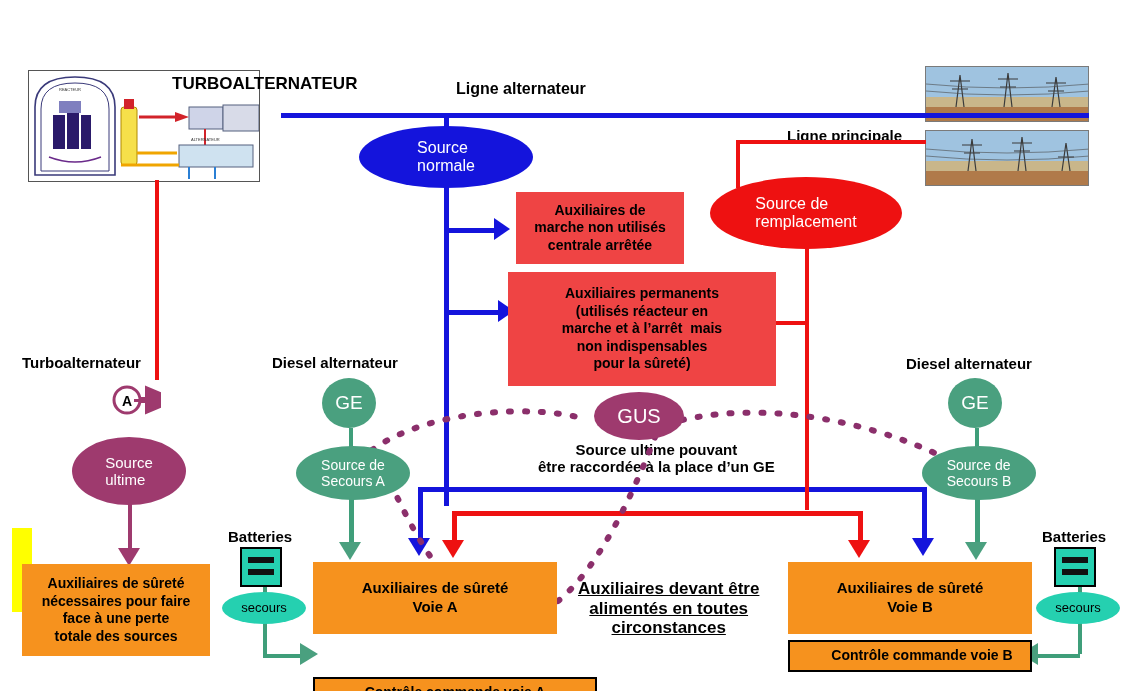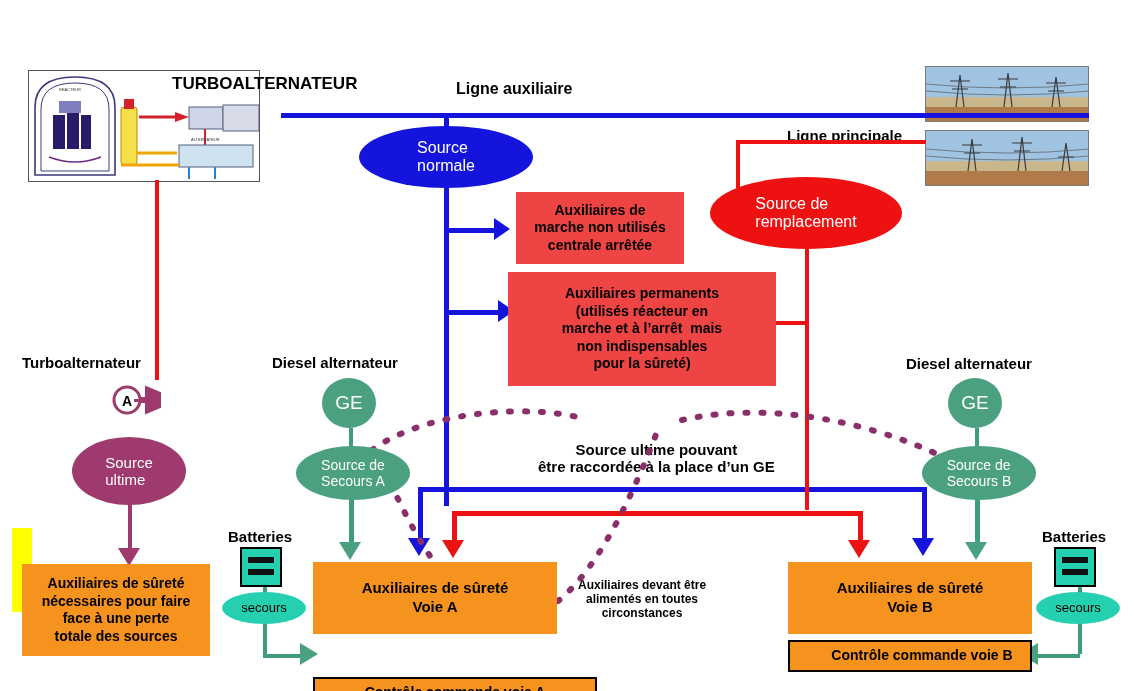--- a/index.html
+++ b/index.html
@@ -127,38 +127,38 @@
       </g>
       <g stroke="#4a4a4a" stroke-width="0.6" fill="none">
         <path d="M0 18 Q80 26 164 18"></path>
           <path d="M0 25 Q80 33 164 25"></path>
       </g>
     </svg>
   </div>
 
   <div class="abs lbl" style="left:172px; top:74px; font-size:17px;">TURBOALTERNATEUR</div>
 
-  <div class="abs lbl" style="left:456px; top:80px; font-size:16px;">Ligne auxiliaire</div>
+  <div class="abs lbl" style="left:456px; top:80px; font-size:16px;">Ligne alternateur</div>
 
   <div class="abs lbl" style="left:787px; top:127px; font-size:15px;">Ligne principale</div>
 
   <div class="abs lbl" style="left:22px; top:354px; font-size:15px;">Turboalternateur</div>
 
   <div class="abs lbl" style="left:272px; top:354px; font-size:15px;">Diesel alternateur</div>
 
   <div class="abs lbl" style="left:906px; top:355px; font-size:15px;">Diesel alternateur</div>
 
   <div class="abs lbl" style="left:228px; top:528px; font-size:15px;">Batteries</div>
 
   <div class="abs lbl" style="left:1042px; top:528px; font-size:15px;">Batteries</div>
 
   <div class="abs lbl" style="left:538px; top:441px; font-size:15px; text-align:center;">Source ultime pouvant
 être raccordée à la place d’un GE</div>
 
-  <div class="abs lbl" style="left:578px; top:579px; font-size:12px; text-align:center;">Auxiliaires devant être
+  <div class="abs lbl" style="left:578px; top:579px; font-size:17px; text-align:center;text-decoration:underline;">Auxiliaires devant être
 alimentés en toutes
 circonstances</div>
 
   <div class="hline blue" style="left:281px; top:113px; width:808px; border-top-width:5px;"></div>
 
   <div class="vline blue" style="left:444px; top:113px; height:21px; border-left-width:5px;"></div>
 
   <div class="vline blue" style="left:444px; top:180px; height:326px; border-left-width:5px;"></div>
 
   <div class="hline blue" style="left:444px; top:228px; width:56px; border-top-width:5px;"></div>
@@ -257,20 +257,21 @@
   <div class="abs ellipse" style="left:710px; top:177px; width:192px; height:72px; background:#ee1111; font-size:16px; white-space:pre;">Source de
 remplacement</div>
 
   <div class="abs ellipse" style="left:72px; top:437px; width:114px; height:68px; background:#9e3a6e; font-size:15px; white-space:pre;">Source
 ultime</div>
 
   <div class="abs ellipse" style="left:322px; top:378px; width:54px; height:50px; background:#4aa07f; font-size:19px;">GE</div>
 
   <div class="abs ellipse" style="left:948px; top:378px; width:54px; height:50px; background:#4aa07f; font-size:19px;">GE</div>
 
+  <div class="abs ellipse" style="left:594px; top:392px; width:90px; height:48px; background:#9e3a6e; font-size:20px;">GUS</div>
 
   <div class="abs ellipse" style="left:296px; top:446px; width:114px; height:54px; background:#4aa07f; font-size:14px; white-space:pre;">Source de
 Secours A</div>
 
   <div class="abs ellipse" style="left:922px; top:446px; width:114px; height:54px; background:#4aa07f; font-size:14px; white-space:pre;">Source de
 Secours B</div>
 
   <div class="abs ellipse" style="left:222px; top:592px; width:84px; height:32px; background:#25d0b0; color:#000000; font-size:13px;">secours</div>
 
   <div class="abs ellipse" style="left:1036px; top:592px; width:84px; height:32px; background:#25d0b0; color:#000000; font-size:13px;">secours</div>

